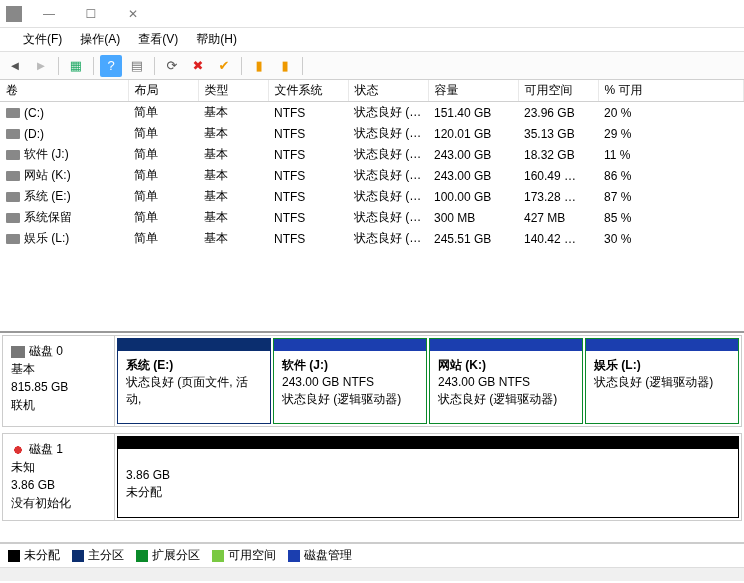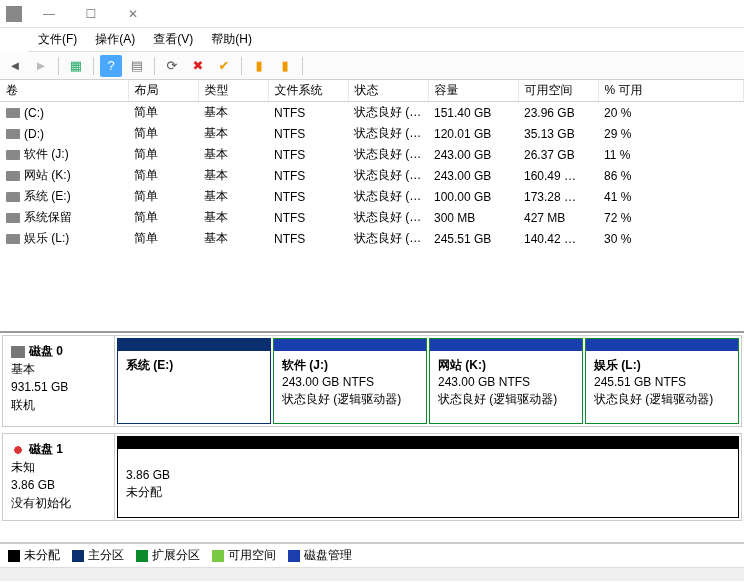--- a/index.html
+++ b/index.html
@@ -31,24 +31,23 @@
   .win-controls { display: flex; }
   .win-btn {
     width: 42px; height: 26px;
     display: flex; align-items: center; justify-content: center;
     color: #777; font-size: 12px;
   }
   .menubar {
     height: 24px;
     display: flex;
     align-items: center;
-    padding: 0 6px;
+    padding: 0 19px;
     gap: 10px;
     border-bottom: 1px solid #e0e0e0;
-    margin-left: 28px;
   }
   .menubar .menu-item { padding: 2px 4px; }
   .toolbar {
     height: 28px;
     display: flex;
     align-items: center;
     padding: 0 4px;
     gap: 4px;
     border-bottom: 1px solid #d0d0d0;
     background: #fbfbfb;
@@ -119,21 +118,21 @@
     display: inline-block;
     width: 14px; height: 12px;
     background: #777;
     margin-right: 4px;
     vertical-align: middle;
   }
   .disk-info .disk-icon.warn {
     background: radial-gradient(circle, #d33 40%, #fff 42%);
     border-radius: 50%;
   }
-  .disk-info b { font-weight: bold; }
+  .disk-info b { font-weight: normal; }
   .disk-parts {
     flex: 1;
     display: flex;
     gap: 2px;
     padding: 2px;
   }
   .part {
     flex: 1;
     position: relative;
     padding: 6px 8px 16px 8px;
@@ -254,80 +253,81 @@
           <td>35.13 GB</td>
           <td>29 %</td>
         </tr>
         <tr>
           <td><span class="vol-icon"></span><span>软件 (J:)</span></td>
           <td>简单</td>
           <td>基本</td>
           <td>NTFS</td>
           <td>状态良好 (…</td>
           <td>243.00 GB</td>
-          <td>26.37 GB</td>
+          <td>18.32 GB</td>
           <td>11 %</td>
         </tr>
         <tr>
           <td><span class="vol-icon"></span><span>网站 (K:)</span></td>
           <td>简单</td>
           <td>基本</td>
           <td>NTFS</td>
           <td>状态良好 (…</td>
           <td>243.00 GB</td>
           <td>160.49 …</td>
           <td>86 %</td>
         </tr>
         <tr>
           <td><span class="vol-icon"></span><span>系统 (E:)</span></td>
           <td>简单</td>
           <td>基本</td>
           <td>NTFS</td>
           <td>状态良好 (…</td>
           <td>100.00 GB</td>
           <td>173.28 …</td>
-          <td>41 %</td>
+          <td>87 %</td>
         </tr>
         <tr>
           <td><span class="vol-icon"></span><span>系统保留</span></td>
           <td>简单</td>
           <td>基本</td>
           <td>NTFS</td>
           <td>状态良好 (…</td>
           <td>300 MB</td>
           <td>427 MB</td>
-          <td>72 %</td>
+          <td>85 %</td>
         </tr>
         <tr>
           <td><span class="vol-icon"></span><span>娱乐 (L:)</span></td>
           <td>简单</td>
           <td>基本</td>
           <td>NTFS</td>
           <td>状态良好 (…</td>
           <td>245.51 GB</td>
           <td>140.42 …</td>
           <td>30 %</td>
         </tr>
       </tbody>
   </table>
 </div>
 
 <div class="disk-panel" id="disk-panel">
     <div class="disk-row">
       <div class="disk-info">
         <div><span class="disk-icon "></span><b>磁盘 0</b></div>
         <div>基本</div>
-        <div>931.51 GB</div>
+        <div>815.85 GB</div>
         <div>联机</div>
       </div>
       <div class="disk-parts">
         <div class="part" style="border-color: rgb(11, 46, 111);">
           <div class="topbar" style="background:#0b2e6f"></div>
           <div class="part-content">
             <div><b>系统  (E:)</b></div>
+            <div>状态良好 (页面文件, 活动,</div>
           </div>
         </div>
         <div class="part" style="border-color: rgb(10, 138, 42);">
           <div class="topbar" style="background:#1b3eaf"></div>
           <div class="part-content">
             <div><b>软件  (J:)</b></div>
             <div>243.00 GB NTFS</div>
             <div>状态良好 (逻辑驱动器)</div>
           </div>
         </div>
@@ -336,21 +336,20 @@
           <div class="part-content">
             <div><b>网站  (K:)</b></div>
             <div>243.00 GB NTFS</div>
             <div>状态良好 (逻辑驱动器)</div>
           </div>
         </div>
         <div class="part" style="border-color: rgb(10, 138, 42);">
           <div class="topbar" style="background:#1b3eaf"></div>
           <div class="part-content">
             <div><b>娱乐  (L:)</b></div>
-            <div>245.51 GB NTFS</div>
             <div>状态良好 (逻辑驱动器)</div>
           </div>
         </div>
       </div>
     </div>
     <div class="disk-row">
       <div class="disk-info">
         <div><span class="disk-icon warn"></span><b>磁盘 1</b></div>
         <div>未知</div>
         <div>3.86 GB</div>

